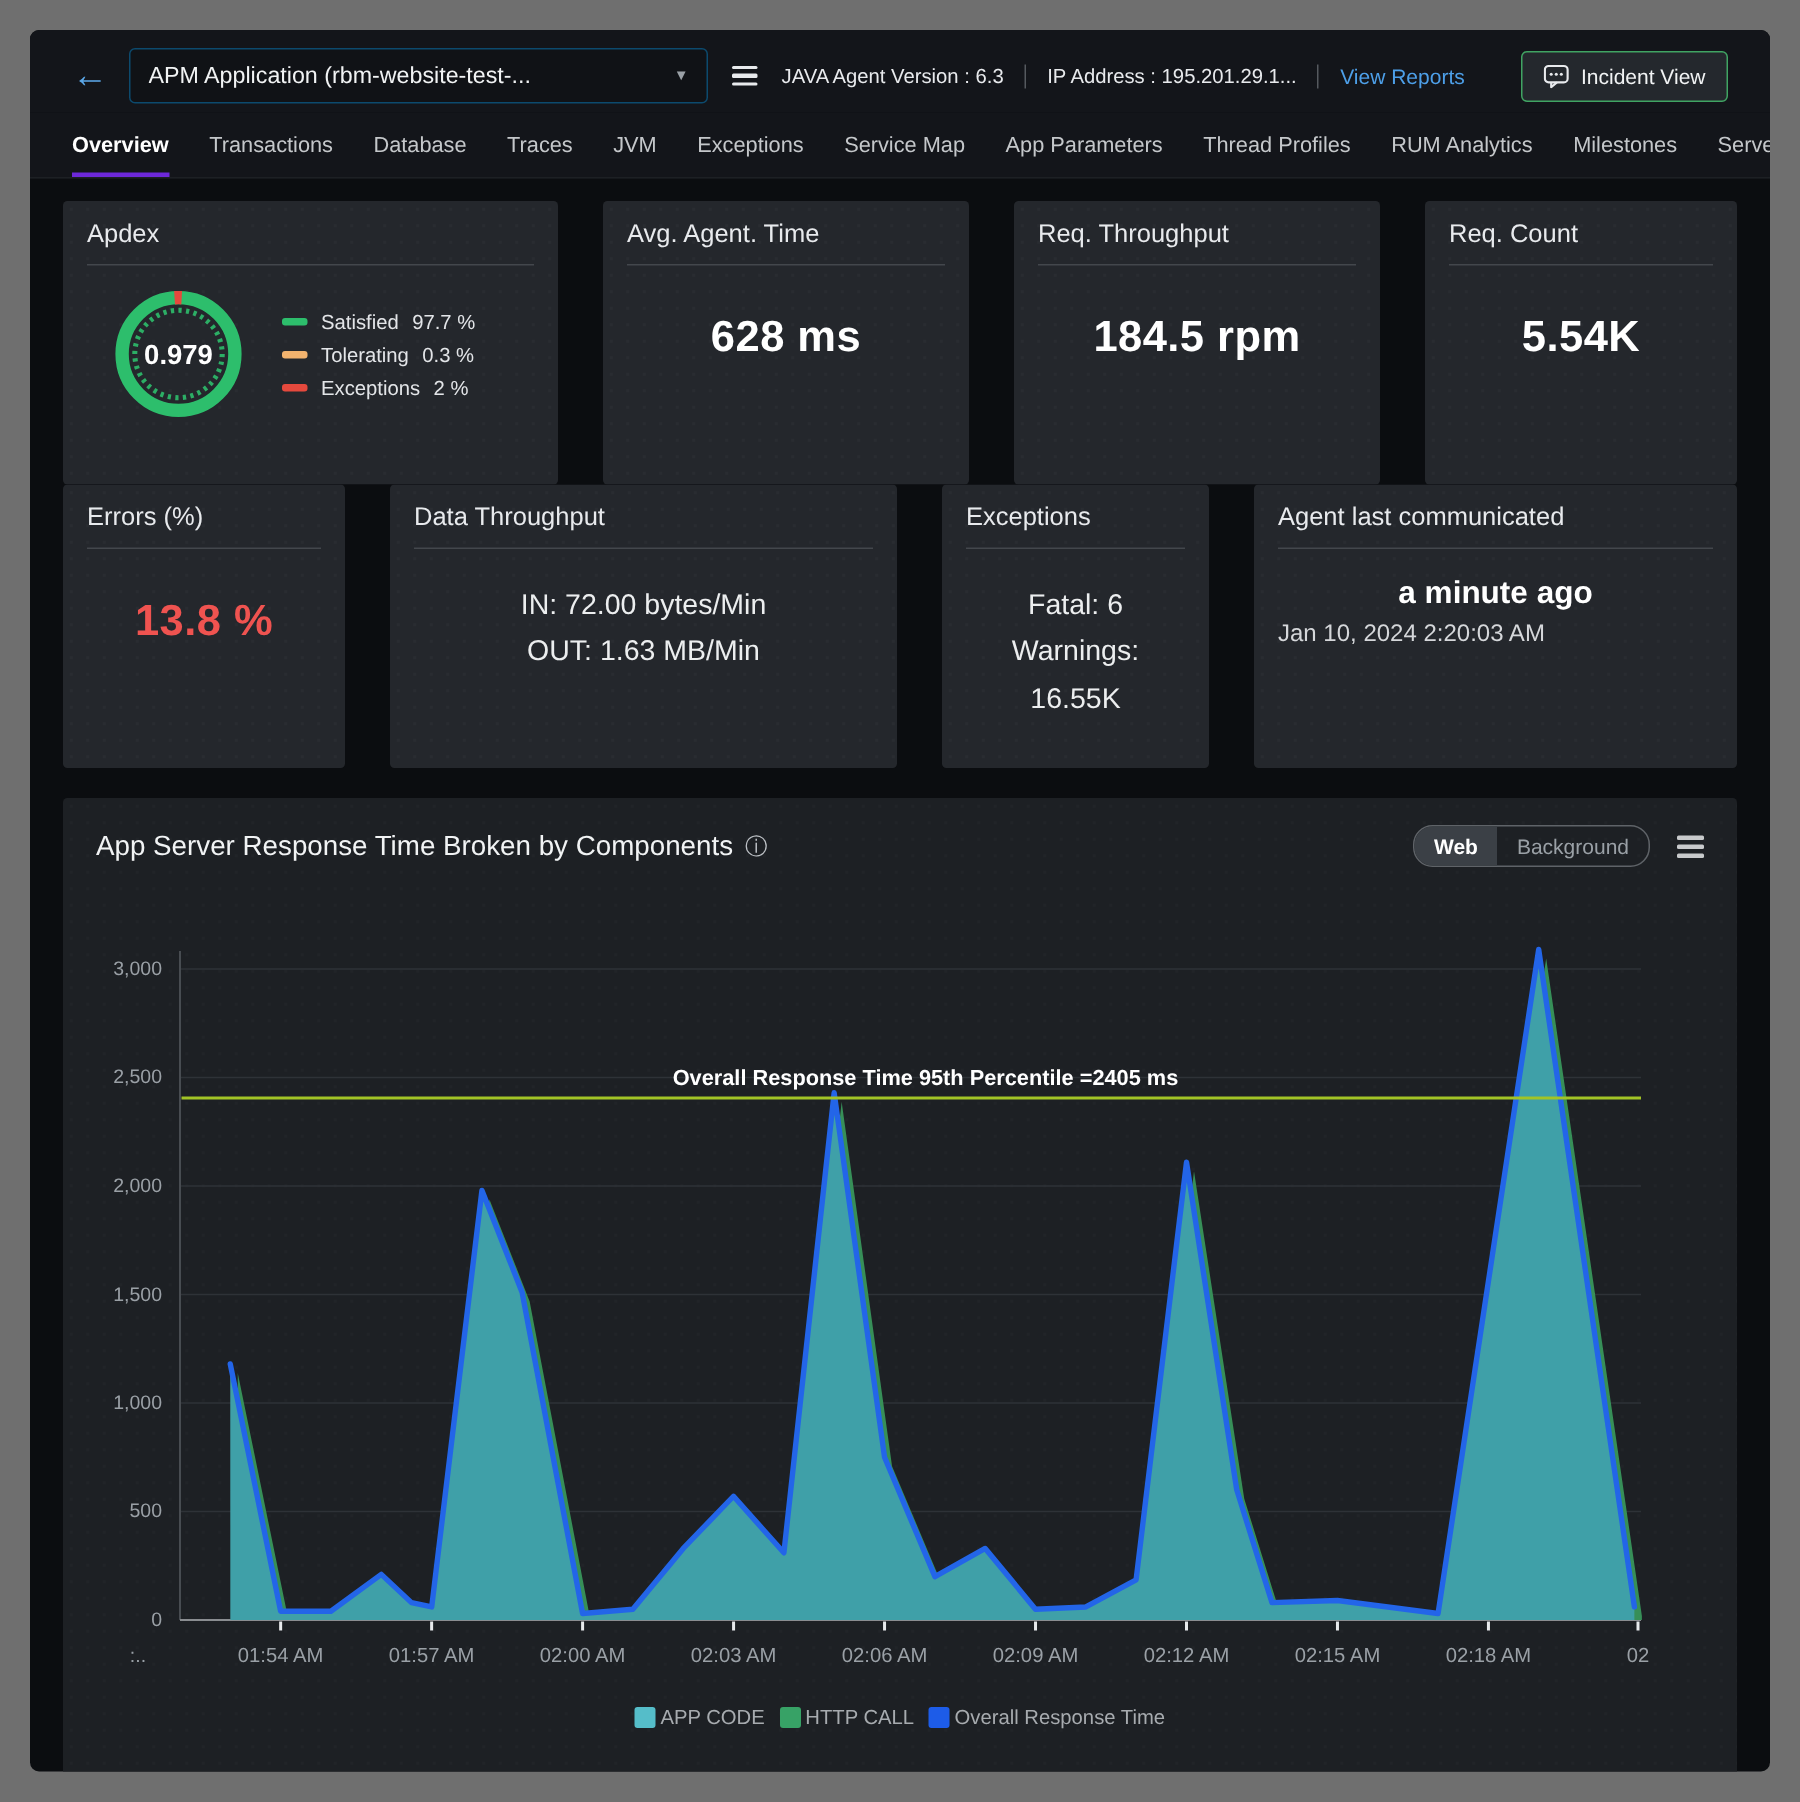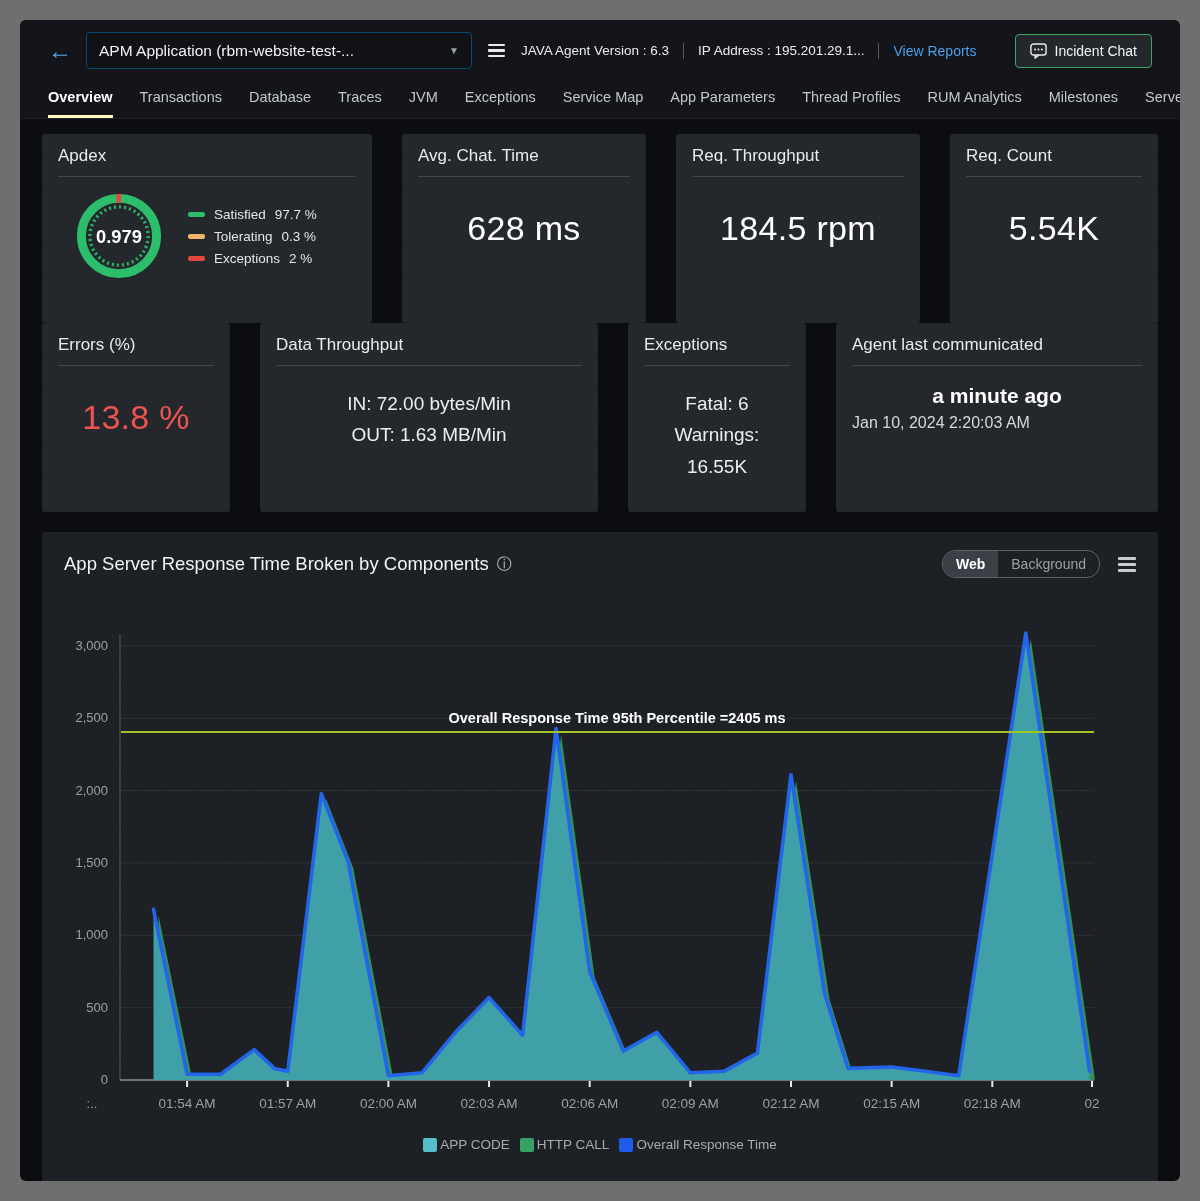--- a/index.html
+++ b/index.html
@@ -20,30 +20,30 @@
   .hmeta { color:#e8eaed; font-size:13.5px; white-space:nowrap; }
   .vsep { width:1px; height:16px; background:#55595e; }
   .link { color:#4d9fe8; font-size:14px; cursor:pointer; white-space:nowrap; }
   .chatbtn { margin-left:auto; display:flex; align-items:center; gap:8px; background:#24282d;
              border:1px solid #40a463; border-radius:4px; color:#f1f3f4; font-size:14px;
              padding:8px 14px; cursor:pointer; white-space:nowrap; }
 
   
   .tabs { background:#13151a; display:flex; gap:27px; padding:14px 28px 0 28px; border-bottom:1px solid #1d2024; }
   .tab { color:#c4c7ca; font-size:14.5px; padding-bottom:10px; cursor:pointer; white-space:nowrap; }
-  .tab.active { color:#ffffff; font-weight:bold; border-bottom:3px solid #fef9c3;text-align:center; }
+  .tab.active { color:#ffffff; font-weight:bold; border-bottom:3px solid #6d28d9;text-align:center; }
 
   
   .main { padding:15px 22px 20px 22px; }
   .grid1 { display:grid; grid-template-columns:330px 244px 244px 1fr; gap:30px; }
   .grid2 { display:grid; grid-template-columns:188px 338px 178px 1fr; gap:30px; }
   .card { background:#24272c; border-radius:3px; padding:12px 16px; height:189px;
           background-image:radial-gradient(rgba(255,255,255,.022) 1px, transparent 1px); background-size:11px 11px; }
   .card .ttl { color:#e8eaed; font-size:17px; padding-bottom:10px; border-bottom:1px solid #43474c; }
-  .bigval { color:#ffffff; font-size:34px; font-weight:normal; text-align:center; margin-top:32px; letter-spacing:.3px; }
+  .bigval { color:#ffffff; font-size:29px; font-weight:bold; text-align:center; margin-top:32px; letter-spacing:.3px; }
   .bigval.red { color:#ef5350; }
   .midlines { margin-top:22px; text-align:center; color:#eceeef; font-size:19px; line-height:1.65; font-weight:500; }
   .agentline1 { margin-top:18px; text-align:center; color:#ffffff; font-size:21px; font-weight:bold; }
   .agentline2 { margin-top:6px; text-align:left; color:#d5d7da; font-size:16px; }
 
   
   .apdex-body { display:flex; align-items:center; gap:22px; margin-top:12px; padding-left:14px; }
   .apdex-legend { display:flex; flex-direction:column; gap:7px; }
   .apx-row { display:flex; align-items:center; gap:9px; font-size:13.5px; color:#e3e5e8; }
   .apx-marker { width:17px; height:5px; border-radius:2px; }
@@ -87,21 +87,21 @@
     <span class="vsep"></span>
     <span class="link">View Reports</span>
     <div class="chatbtn">
       <svg width="17" height="16" viewBox="0 0 20 19">
         <rect x="1" y="1.2" width="18" height="13" rx="3" fill="none" stroke="#e8eaed" stroke-width="1.7"></rect>
         <path d="M6 14.2 L6 18 L10.5 14.2" fill="none" stroke="#e8eaed" stroke-width="1.7" stroke-linejoin="round"></path>
         <circle cx="6" cy="7.8" r="1.2" fill="#e8eaed"></circle>
           <circle cx="10" cy="7.8" r="1.2" fill="#e8eaed"></circle>
           <circle cx="14" cy="7.8" r="1.2" fill="#e8eaed"></circle>
       </svg>
-      <span>Incident Chat</span>
+      <span>Incident View</span>
     </div>
   </div>
 
   <div class="tabs" id="tabs">
       <span class="tab active">Overview</span>
       <span class="tab">Transactions</span>
       <span class="tab">Database</span>
       <span class="tab">Traces</span>
       <span class="tab">JVM</span>
       <span class="tab">Exceptions</span>
@@ -139,21 +139,21 @@
               <div class="apx-row">
                 <span class="apx-marker" style="background: rgb(229, 73, 61);"></span>
                 <span>Exceptions</span>
                 <span>2 %</span>
               </div>
             </div>
         </div>
       </div>
 
       <div class="card">
-        <div class="ttl">Avg. Chat. Time</div>
+        <div class="ttl">Avg. Agent. Time</div>
         <div class="bigval">628 ms</div>
       </div>
       <div class="card">
         <div class="ttl">Req. Throughput</div>
         <div class="bigval">184.5 rpm</div>
       </div>
       <div class="card">
         <div class="ttl">Req. Count</div>
         <div class="bigval">5.54K</div>
       </div>

